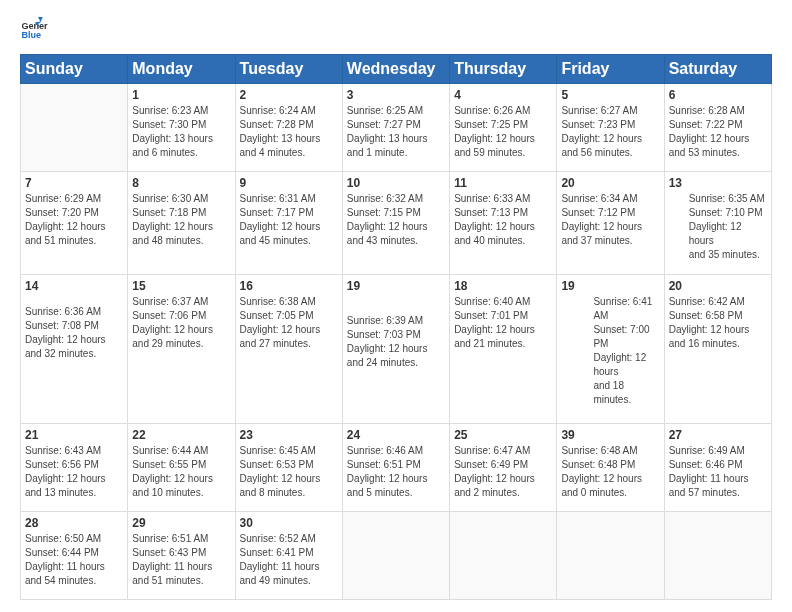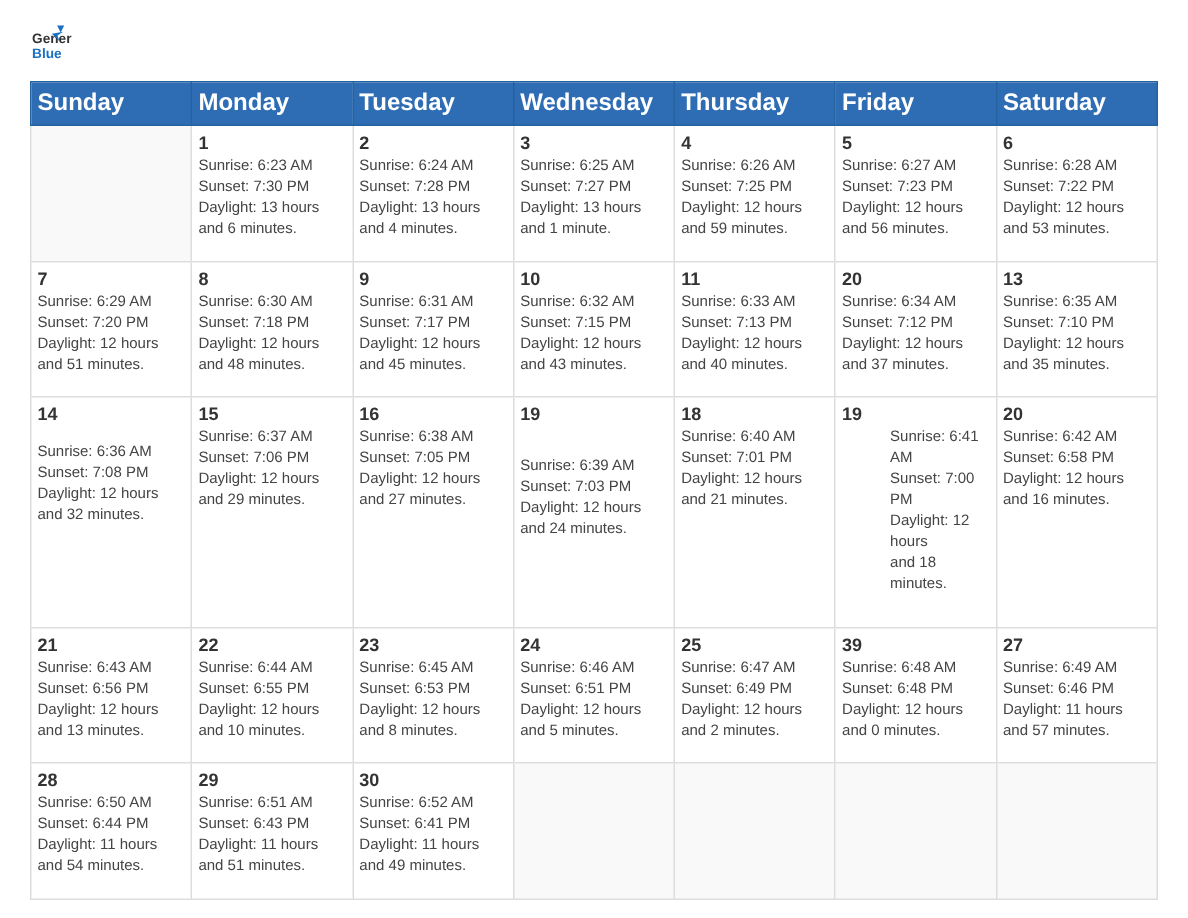--- a/index.html
+++ b/index.html
@@ -209,21 +209,21 @@
           </td>
           <td>
             <span class="day-number">20</span>
             <div class="day-info" style="white-space: pre-line;">Sunrise: 6:34 AM
 Sunset: 7:12 PM
 Daylight: 12 hours
 and 37 minutes.</div>
           </td>
           <td>
             <span class="day-number">13</span>
-            <div class="day-info" style="white-space: pre-line;">Sunrise: 6:35 AM
+            <div class="day-info" style="white-space: pre-line; margin-left: 20px;">Sunrise: 6:35 AM
 Sunset: 7:10 PM
 Daylight: 12 hours
 and 35 minutes.</div>
           </td>
         </tr>
         <tr>
           <td>
             <span class="day-number">14</span>
             <div class="day-info" style="white-space: pre-line; margin-top: 12px;">Sunrise: 6:36 AM
 Sunset: 7:08 PM

